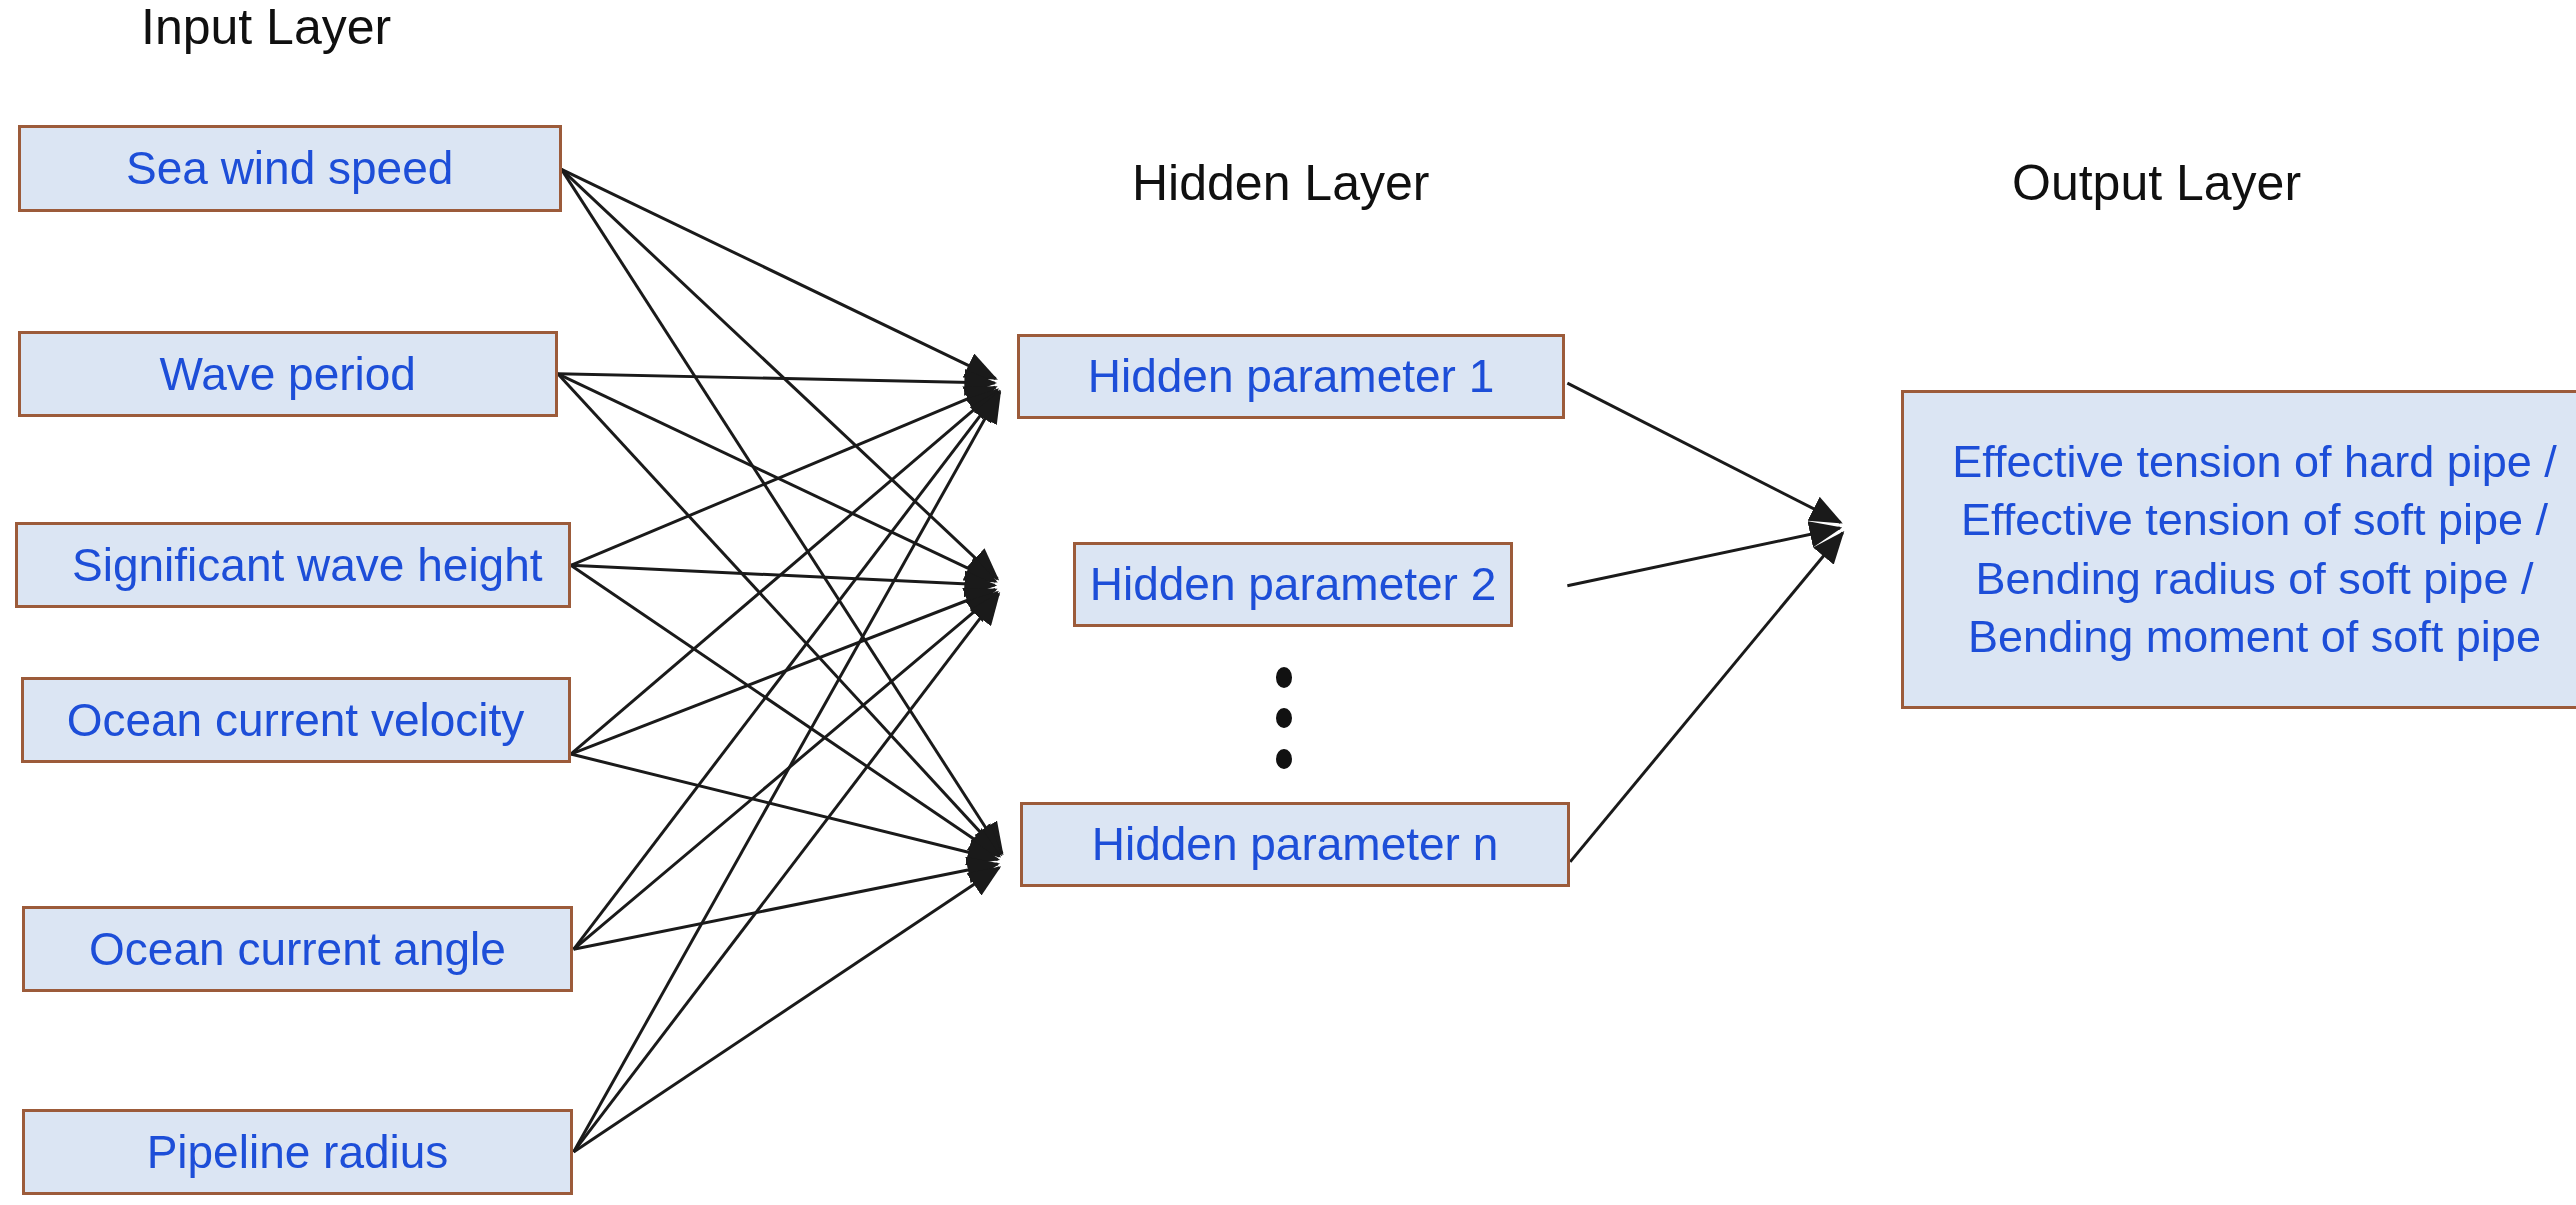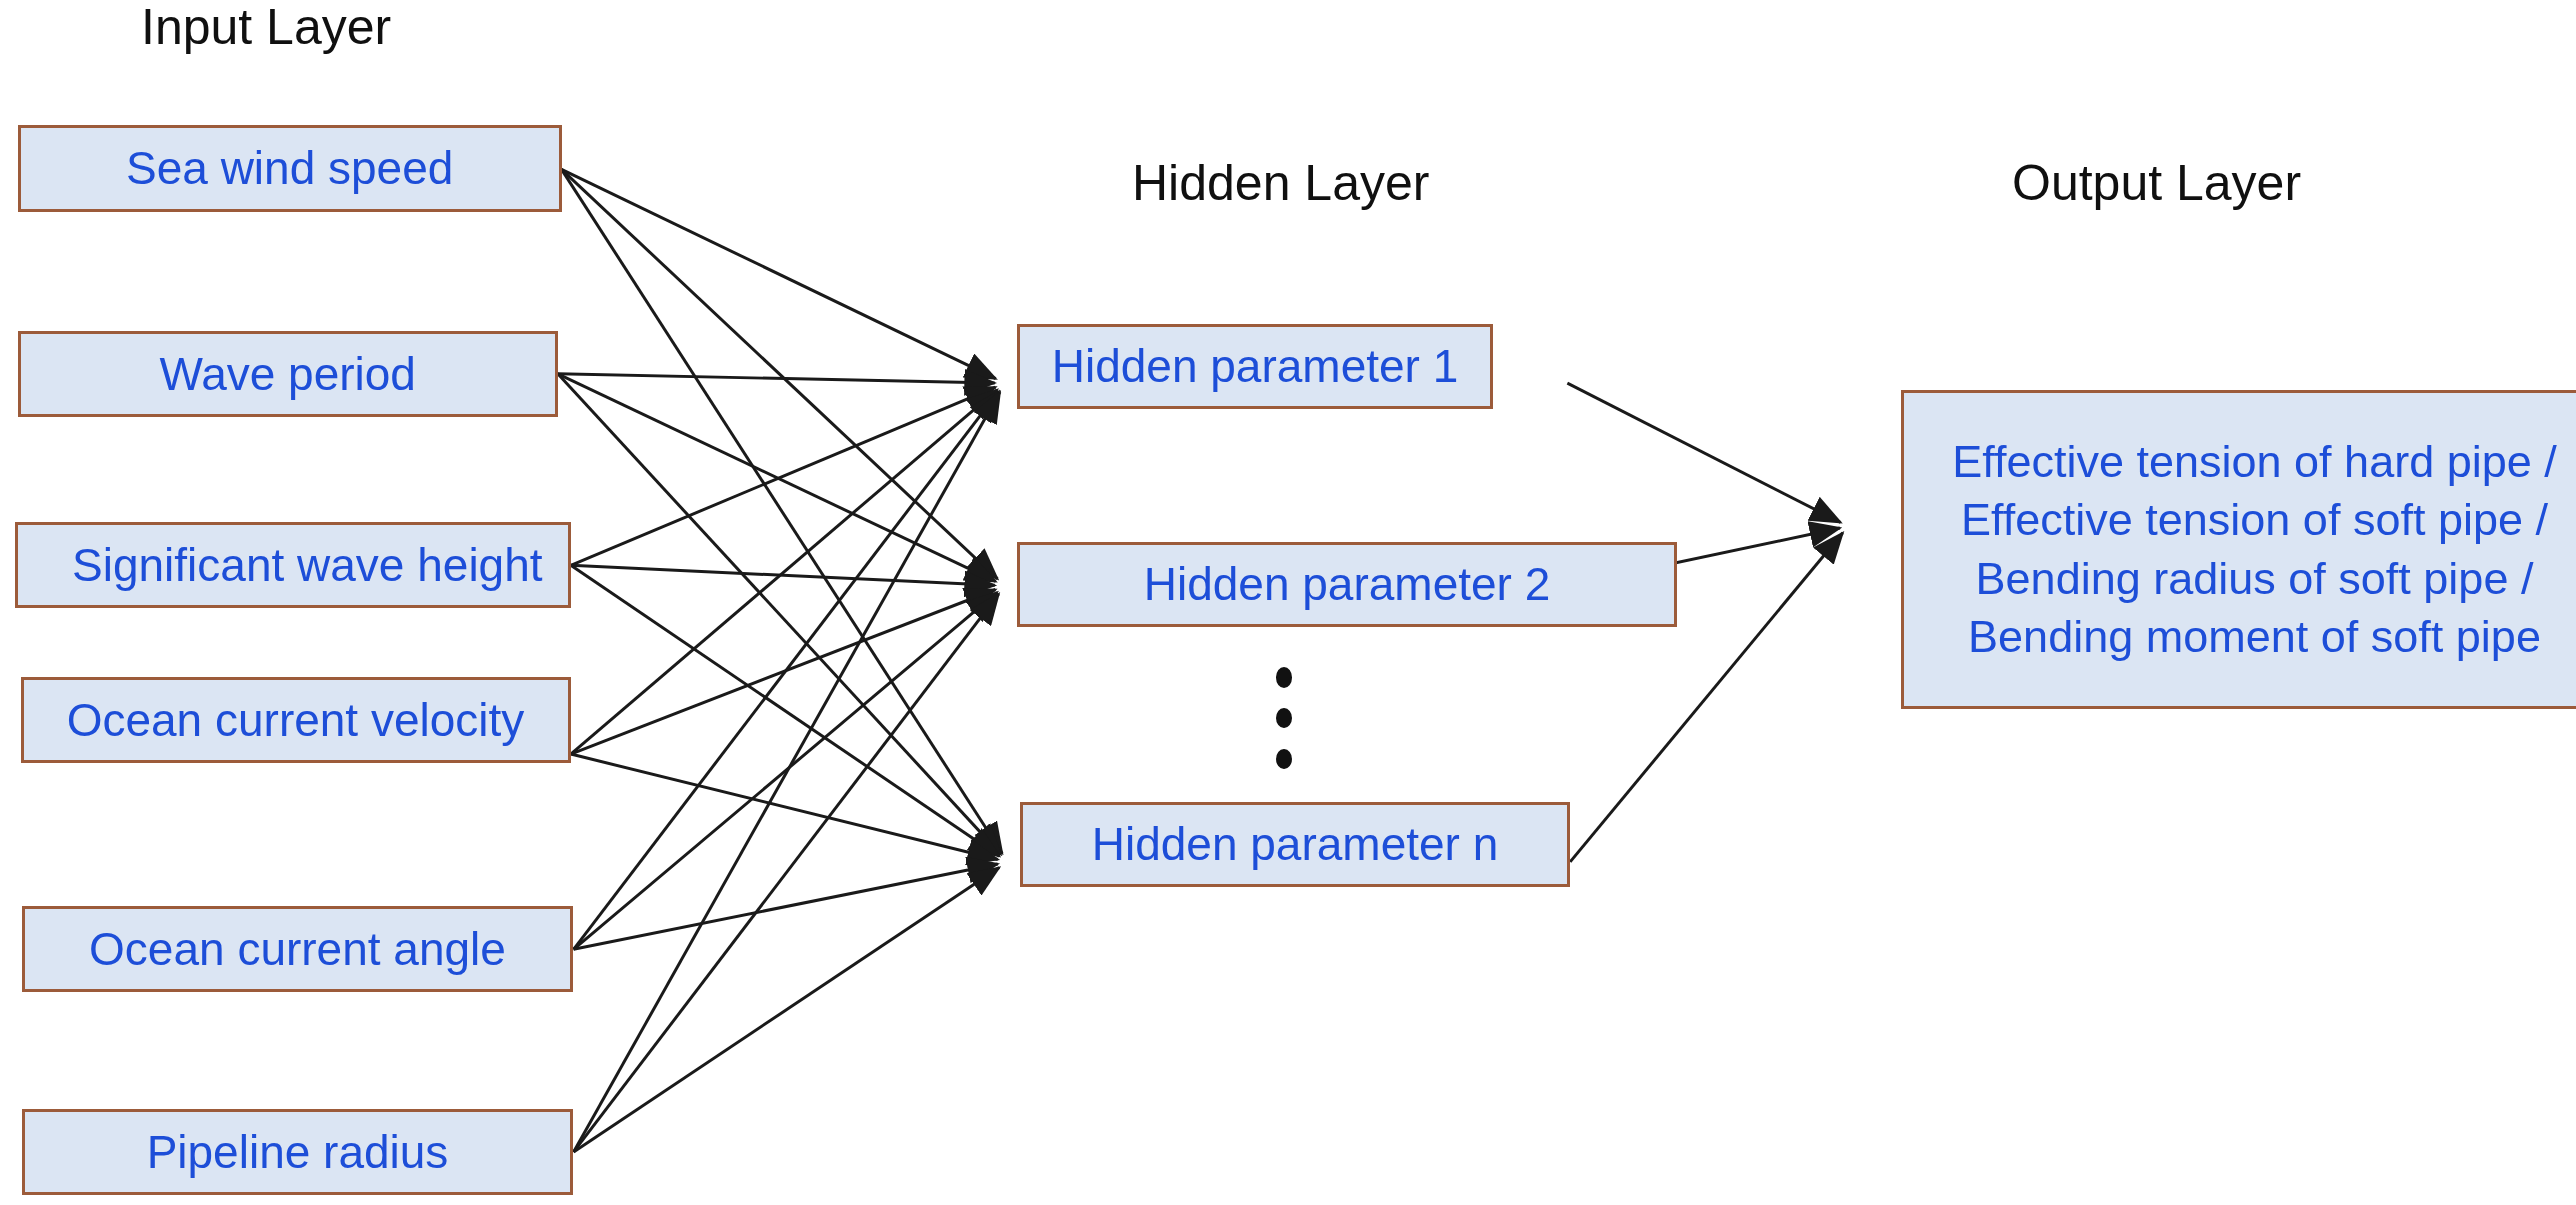--- a/index.html
+++ b/index.html
@@ -124,24 +124,24 @@
   <div class="node-box" style="left:20.5px; top:677px; width:550px; height:86px;">
     <span class="node-label">Ocean current velocity</span>
   </div>
   <div class="node-box" style="left:22px; top:906px; width:551px; height:86px;">
     <span class="node-label">Ocean current angle</span>
   </div>
   <div class="node-box" style="left:22px; top:1109px; width:551px; height:86px;">
     <span class="node-label">Pipeline radius</span>
   </div>
 
-  <div class="node-box" style="left:1017px; top:324px; width:476px; height:85px;">
+  <div class="node-box" style="left:1017px; top:334px; width:548px; height:85px;">
     <span class="node-label">Hidden parameter 1</span>
   </div>
-  <div class="node-box" style="left:1017px; top:542px; width:660px; height:85px;">
+  <div class="node-box" style="left:1073px; top:542px; width:440px; height:85px;">
     <span class="node-label">Hidden parameter 2</span>
   </div>
 
   <div class="vdots" style="left:1275px; top:667px; width:18.6px; height:102px;">
     <span></span>
       <span></span>
       <span></span>
   </div>
 
   <div class="node-box" style="left:1020px; top:802px; width:550px; height:85px;">

